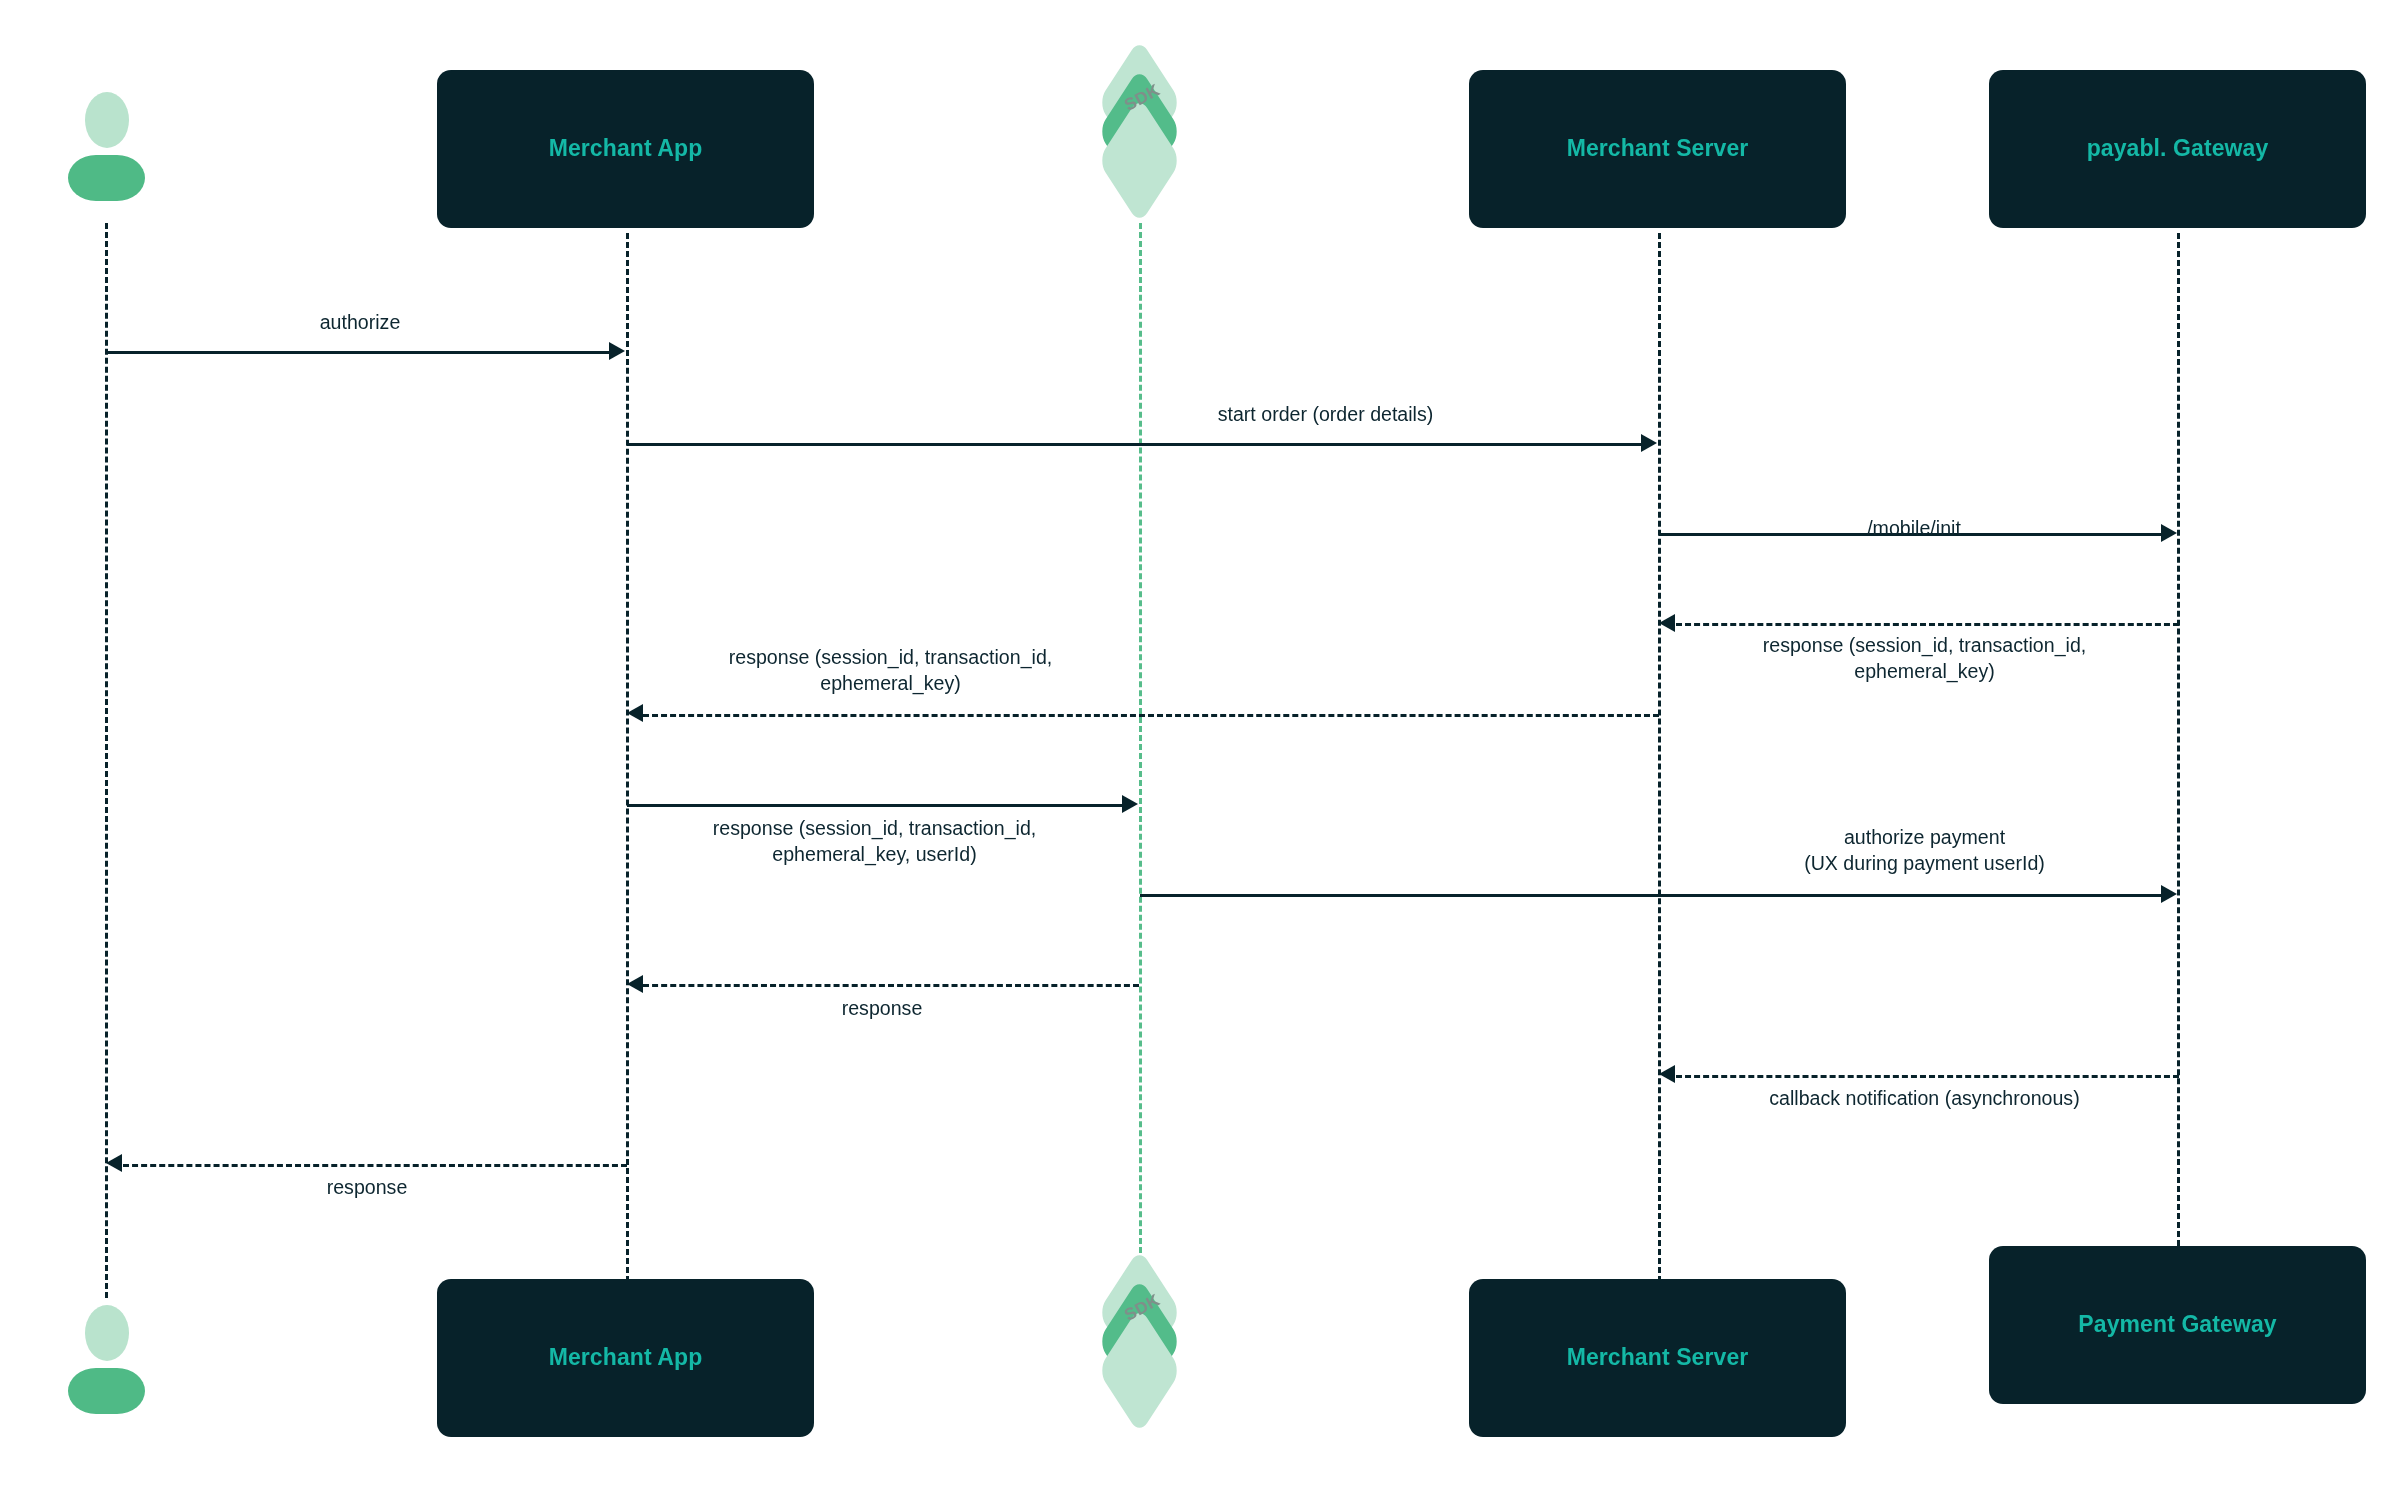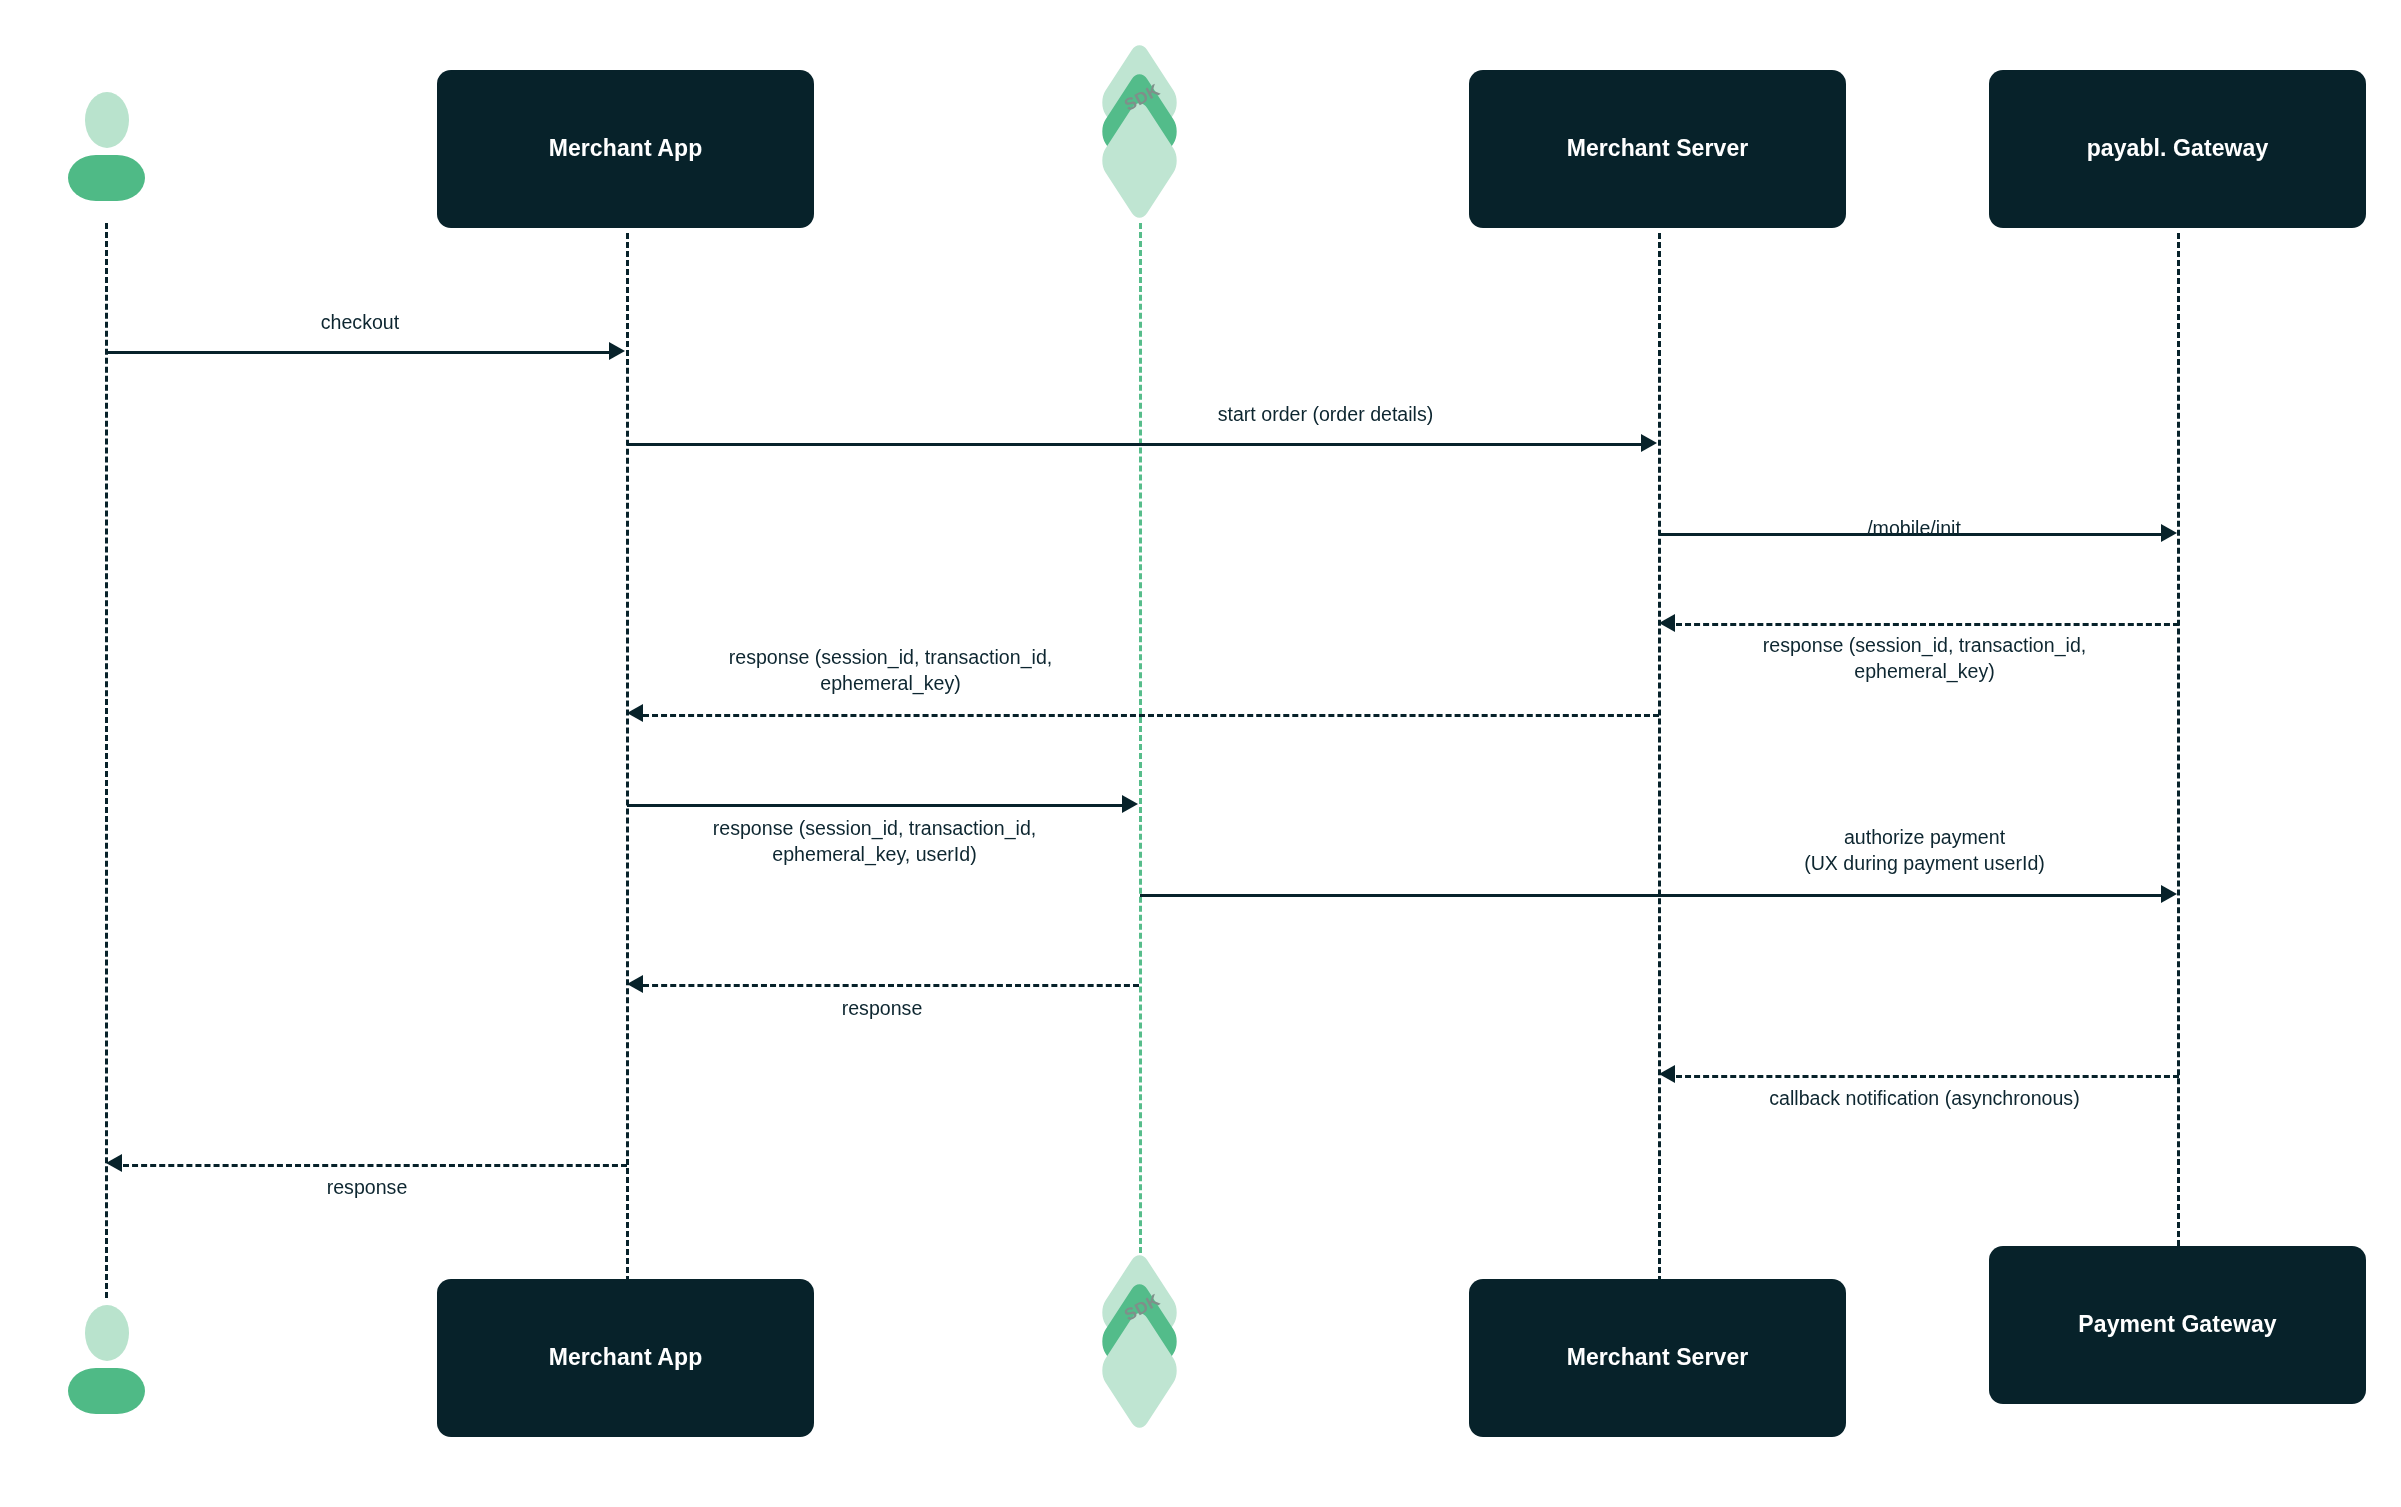--- a/index.html
+++ b/index.html
@@ -20,21 +20,21 @@
 
   
   .pbox {
     position: absolute;
     box-sizing: border-box;
     background: #07222a;
     border-radius: 14px;
     display: flex;
     align-items: center;
     justify-content: center;
-    color: #ffffff;
+    color: #14b8a6;
     font-weight: bold;
     font-size: 23px;
     letter-spacing: 0.1px;
     text-align: center;
     line-height: 1.2;
   }
 
   
   .lifeline {
     position: absolute;
@@ -175,21 +175,21 @@
     <span>Merchant Server</span>
   </div>
 
   <div class="pbox" style="left:1989px; top:1246px; width:377px; height:158px;justify-content:center;">
     <span>Payment Gateway</span>
   </div>
 
   <div>
     <div class="msg-line" style="left:106px; top:351px; width:504px;"></div>
     <div class="arrowhead right" style="left:609px; top:342px;"></div>
-    <div class="msg-label" style="left:170px; top:310px; width:380px;">checkout</div>
+    <div class="msg-label" style="left:170px; top:310px; width:380px;">authorize</div>
   </div>
 
   <div>
     <div class="msg-line" style="left:627px; top:443px; width:1016px;"></div>
     <div class="arrowhead right" style="left:1641px; top:434px;"></div>
     <div class="msg-label" style="left:1072px; top:402px; width:507px;text-align:center;">start order (order details)</div>
   </div>
 
   <div>
     <div class="msg-line" style="left:1659px; top:533px; width:509px;"></div>

